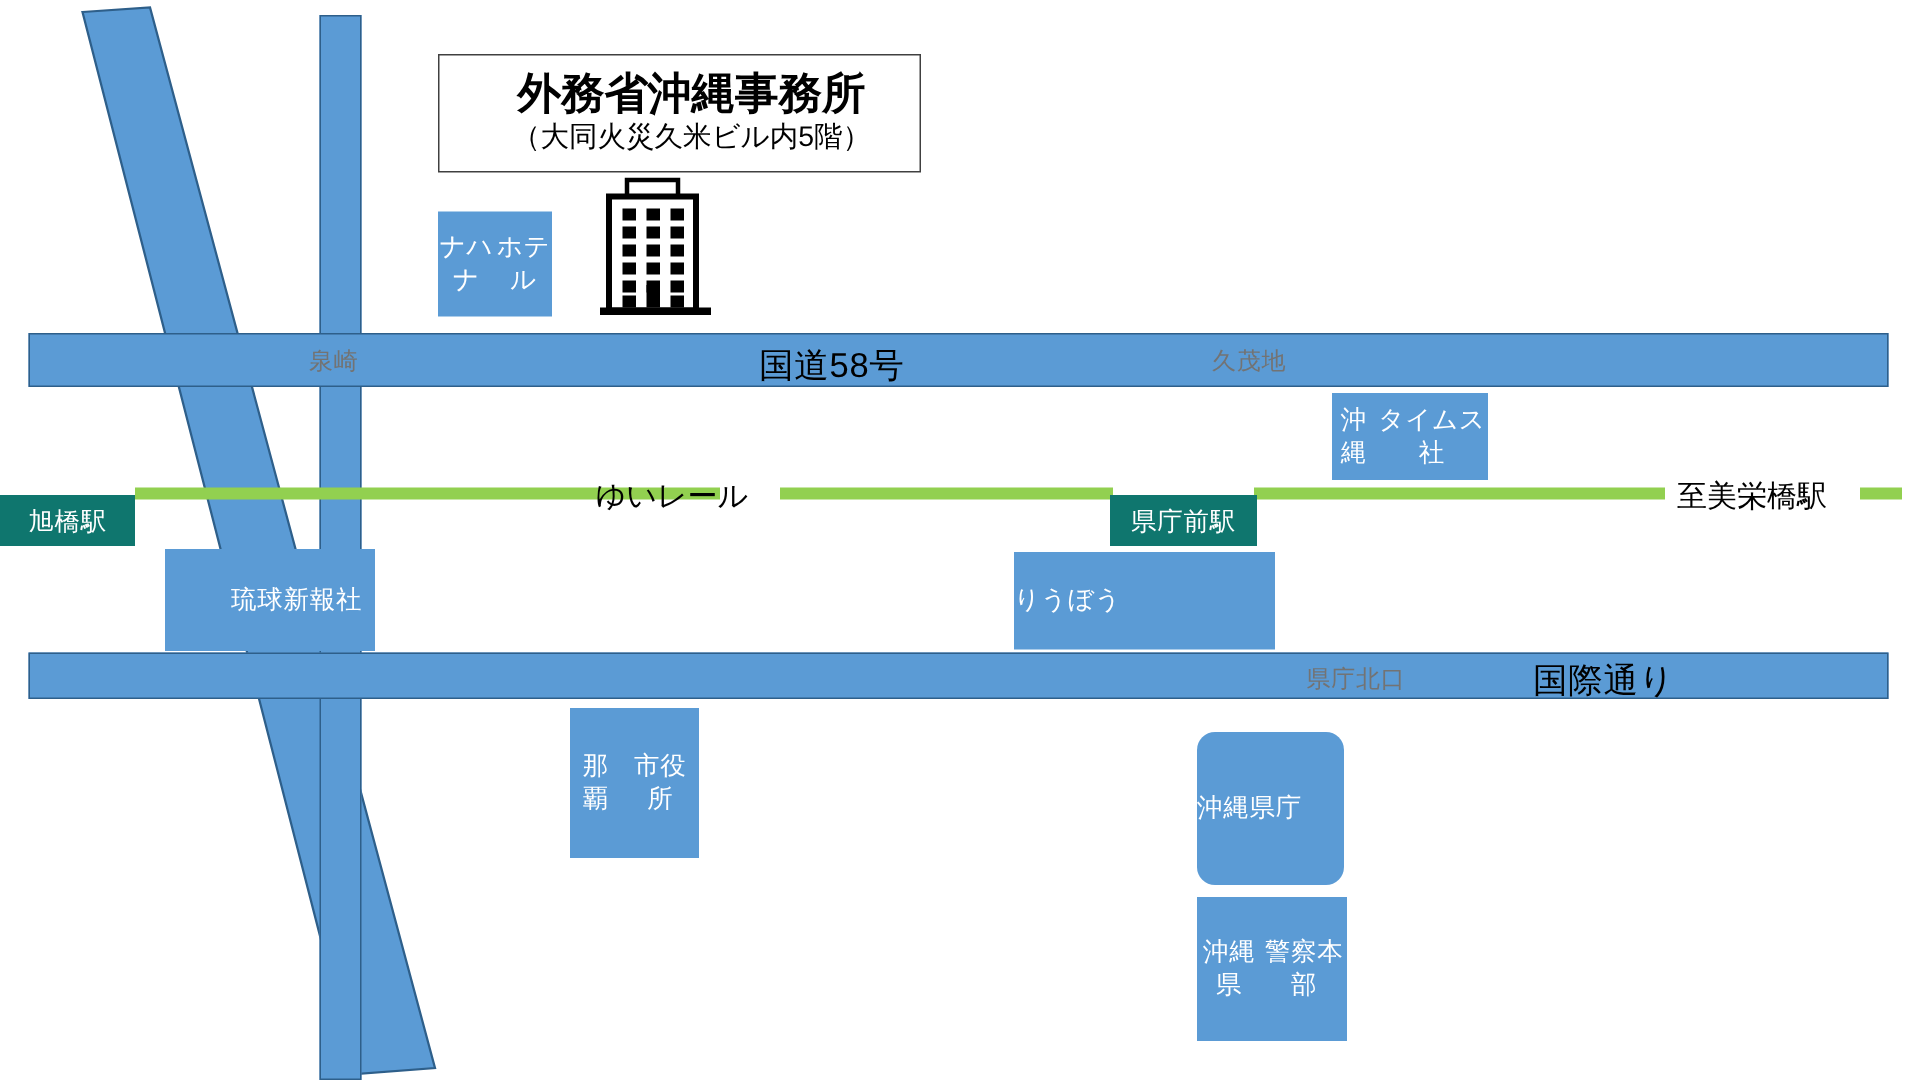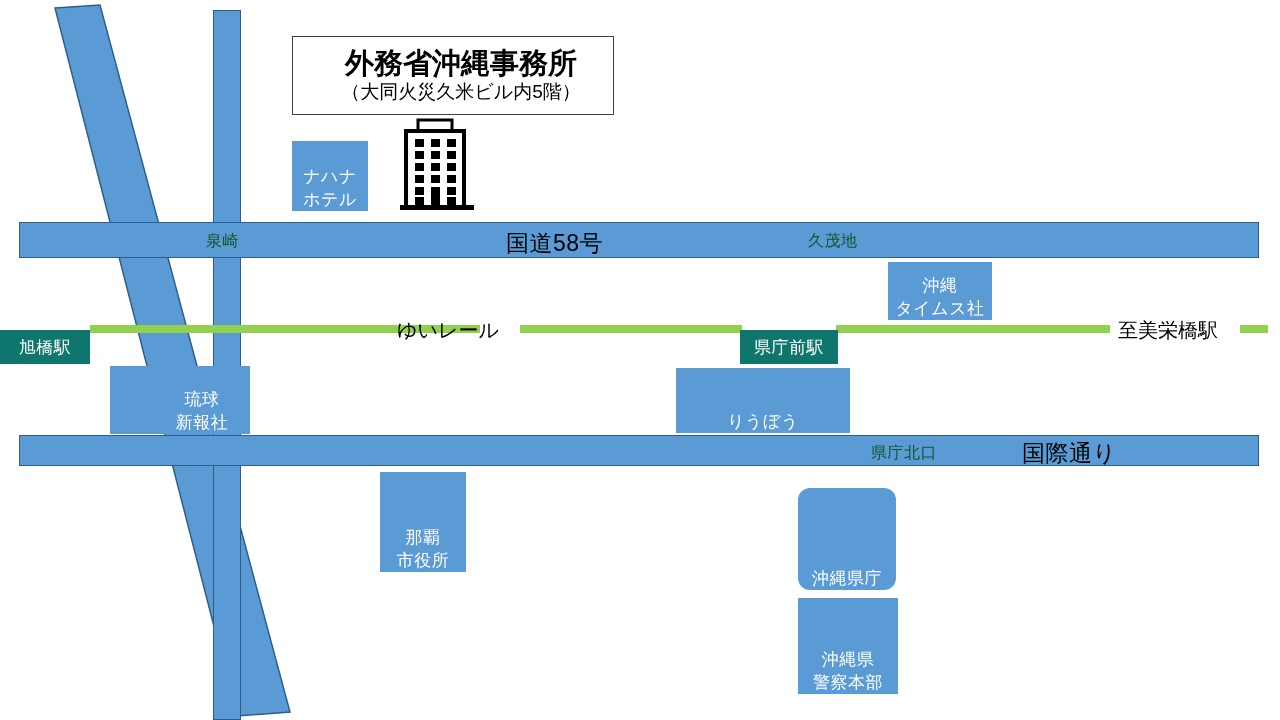--- a/index.html
+++ b/index.html
@@ -55,21 +55,21 @@
   .road-label-major {
     position: absolute;
     color: #000000;
     font-size: 23px;
     font-weight: normal;
     white-space: nowrap;
     letter-spacing: 0.5px;
   }
   .road-label-minor {
     position: absolute;
-    color: #14532d;
+    color: #737373;
     font-size: 16px;
     white-space: nowrap;
     letter-spacing: 0.5px;
   }
   #label-izumizaki { left: 206px; top: 231px; }
   #label-kokusai58 { left: 506px; top: 228px; }
   #label-kumoji  { left: 808px; top: 231px; }
   #label-kenchokitaguchi { left: 871px; top: 443px; }
   #label-kokusaidori { left: 1022px; top: 438px; }
 
@@ -118,23 +118,23 @@
 
   
   .place-box {
     position: absolute;
     background: #5b9bd5;
     color: #ffffff;
     font-size: 17px;
     line-height: 1.32;
     text-align: center;
     display: flex;
-    flex-direction: column;
+    flex-direction: row;
     align-items: center;
-    justify-content: flex-end;
+    justify-content: flex-start;
     letter-spacing: 0.5px;
   }
   #place-nahana      { left: 292px; top: 141px; width: 76px;  height: 70px; }
   #place-times       { left: 888px; top: 262px; width: 104px; height: 58px; }
   #place-ryukyushimpo{ left: 110px; top: 366px; width: 96px;  height: 68px; padding-left: 44px; }
   #place-ryubo       { left: 676px; top: 368px; width: 174px; height: 65px; }
   #place-nahacity    { left: 380px; top: 472px; width: 86px;  height: 100px; }
   #place-kencho      { left: 798px; top: 488px; width: 98px;  height: 102px; border-radius: 12px; }
   #place-police      { left: 798px; top: 598px; width: 100px; height: 96px; }
 

